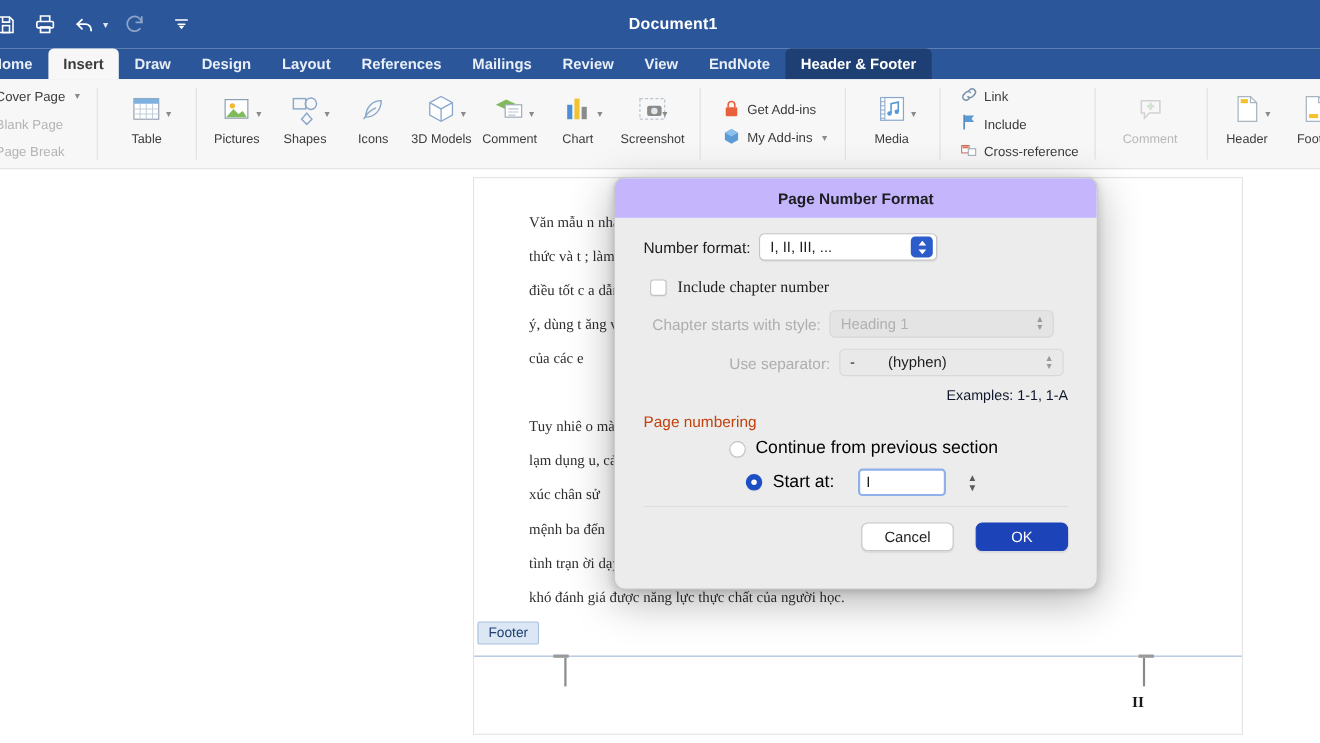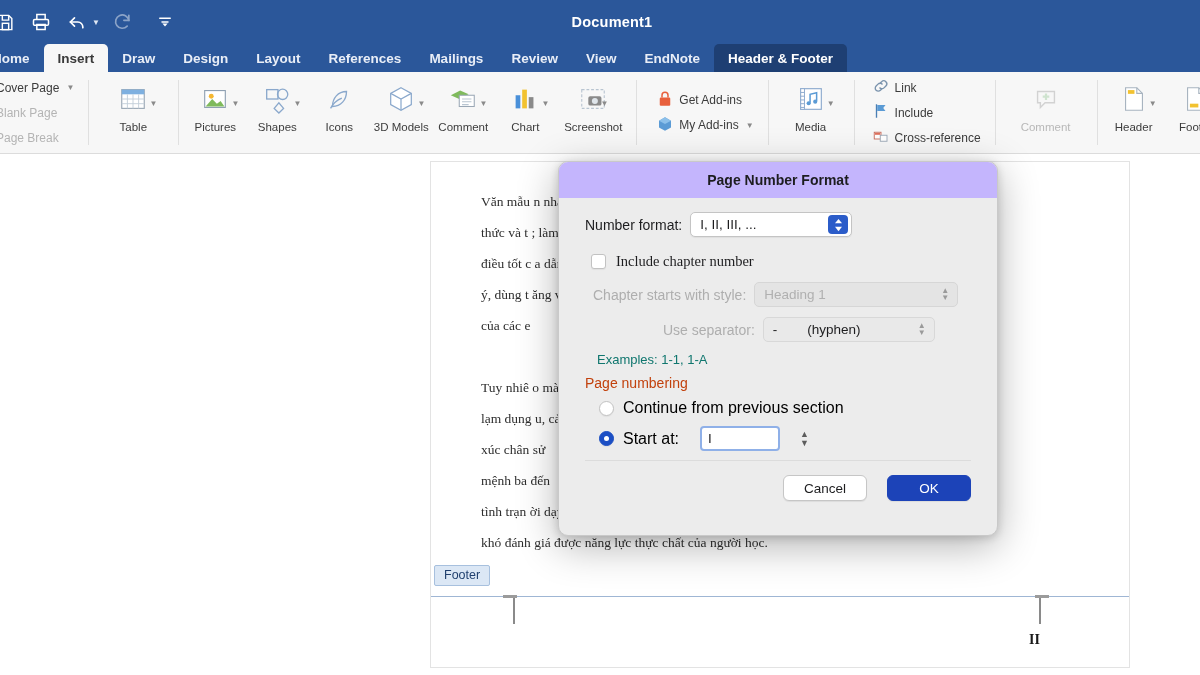--- a/index.html
+++ b/index.html
@@ -145,21 +145,21 @@
     color: #9a9a9a; font-size: 8px; line-height: .85;
   }
 
   .cbrow { display: flex; align-items: center; gap: 10px; margin-bottom: 12px; }
   .checkbox {
     width: 15px; height: 15px; border-radius: 3px; background: #ffffff;
     border: 1px solid #c2c2c2; box-shadow: 0 1px 1px rgba(0,0,0,.05);
   }
   .cbrow .lab { font-size: 14.5px; color: #1d1d1f; }
 
-  .rrow { display: flex; align-items: center; gap: 9px; margin-bottom: 9px; }
+  .rrow { display: flex; align-items: center; gap: 9px; margin-bottom: 9px; justify-content: center; }
   .radio {
     width: 15px; height: 15px; border-radius: 50%; background:#fff;
     border: 1px solid #c2c2c2; box-shadow: 0 1px 1px rgba(0,0,0,.05);
     flex: 0 0 auto;
   }
   .radio.on {
     background: #1c4fc4; border-color: #1c4fc4;
     display:flex; align-items:center; justify-content:center;
   }
   .radio.on::after { content:""; width: 5px; height: 5px; border-radius: 50%; background: #fff; }
@@ -170,21 +170,21 @@
     display: flex; align-items: center; padding: 0 6px;
     font-size: 13.5px; color: #1d1d1f;
   }
   .stepper {
     width: 15px; height: 24px; margin-left: 8px;
     display: flex; flex-direction: column; align-items: center; justify-content: center;
     color: #5c5c5c; font-size: 9px; line-height: .95;
   }
 
   .sec-title { font-size: 14px; color: #c2410c; margin: 4px 0 8px 0; }
-  .examples { font-size: 13px; color: #0f766e; margin: 2px 0 8px 12px; }
+  .examples { font-size: 13px; color: #0f172a; margin: 2px 0 8px 12px; text-align: right; }
 
   .dlg-divider { height: 1px; background: #dcdcdc; margin: 8px 0 0 0; }
   .dlg-actions { display: flex; justify-content: flex-end; gap: 20px; padding: 14px 26px 0 0; }
   .btn {
     height: 26px; min-width: 84px; padding: 0 16px; border-radius: 6px;
     display: flex; align-items: center; justify-content: center;
     font-size: 13.5px; border: 1px solid #c6c6c6; background: #fff; color: #1d1d1f;
     box-shadow: 0 1px 1px rgba(0,0,0,.07);
   }
   .btn.primary { background: #1c43b8; border-color: #1c43b8; color: #ffffff; font-weight: normal; }
@@ -534,21 +534,21 @@
           <span>Heading 1</span>
           <span class="chev-gray">
             <span>▲</span>
               <span>▼</span>
           </span>
         </div>
       </div>
 
       <div class="row" style="margin-top:6px;">
         <span class="lab dim" style="margin-left:78px;">Use separator:</span>
-        <div class="popbtn" style="width:172px;margin-left:8px;background:#e9e9e9;border-color:#d8d8d8;box-shadow:none;">
+        <div class="popbtn" style="width:204px;margin-left:8px;background:#e9e9e9;border-color:#d8d8d8;box-shadow:none;">
           <span style="white-space:pre;">-        (hyphen)</span>
           <span class="chev-gray">
             <span>▲</span>
               <span>▼</span>
           </span>
         </div>
       </div>
 
       <div class="examples">Examples:  1-1, 1-A</div>
 

